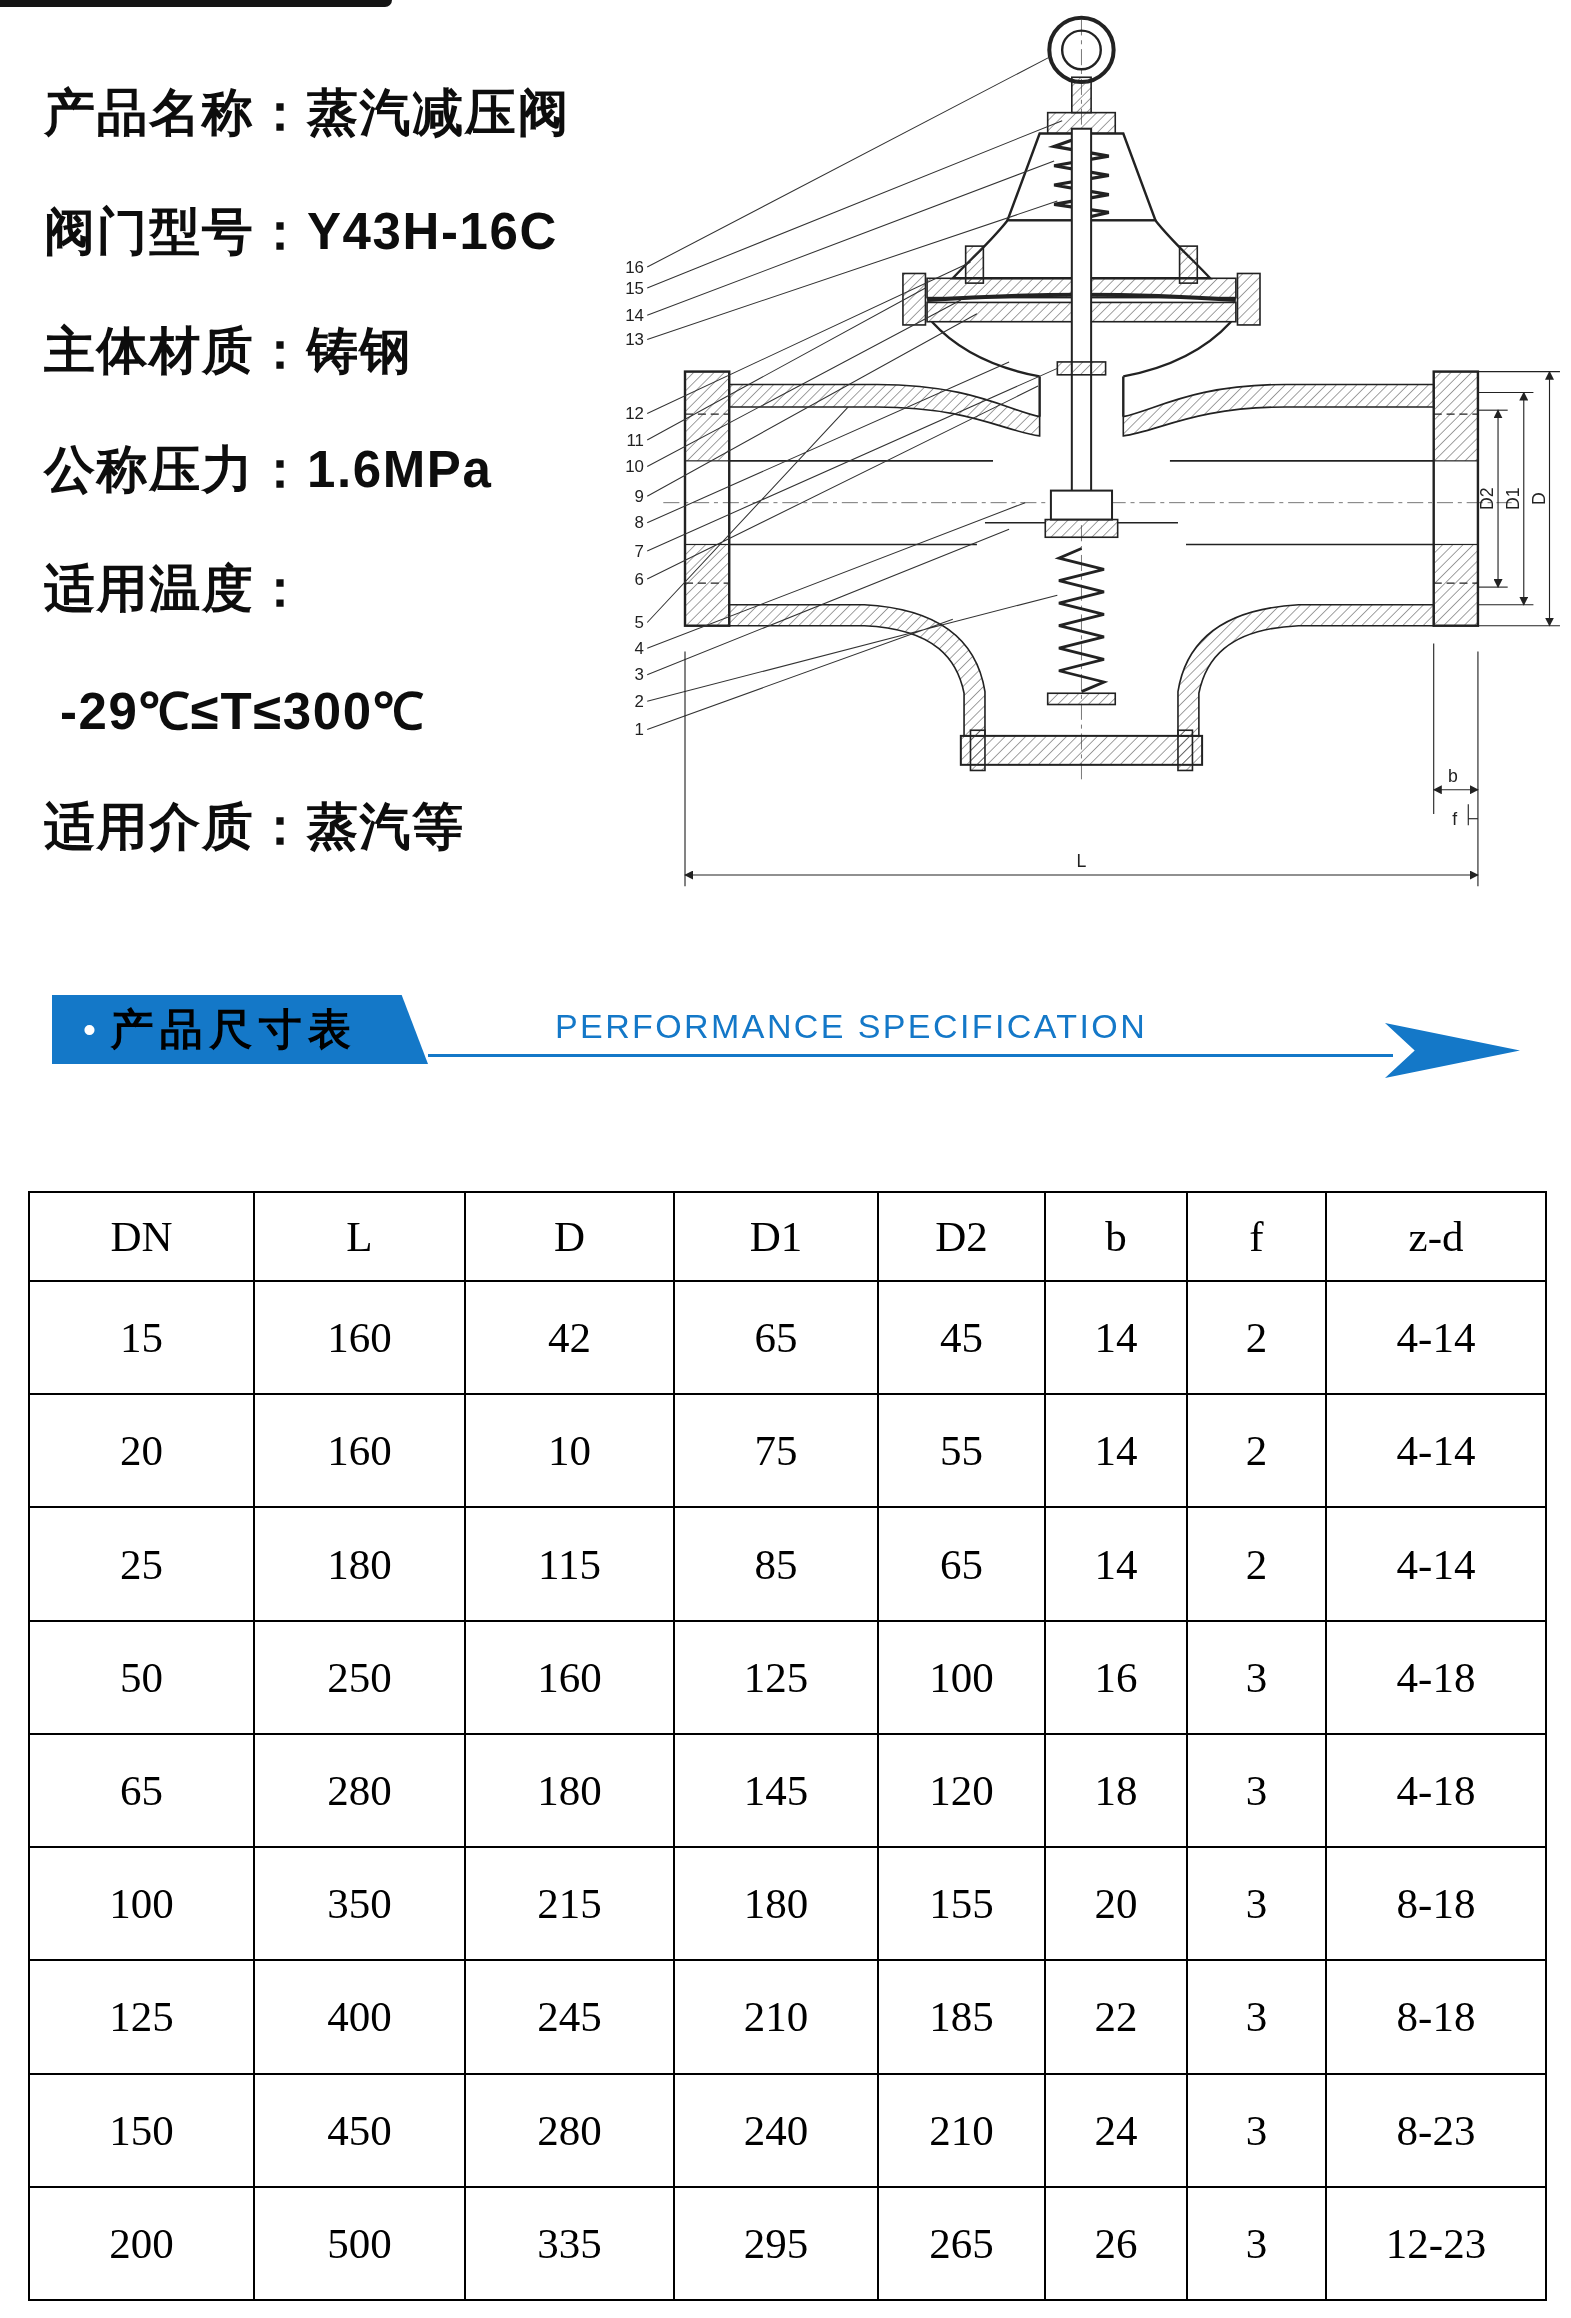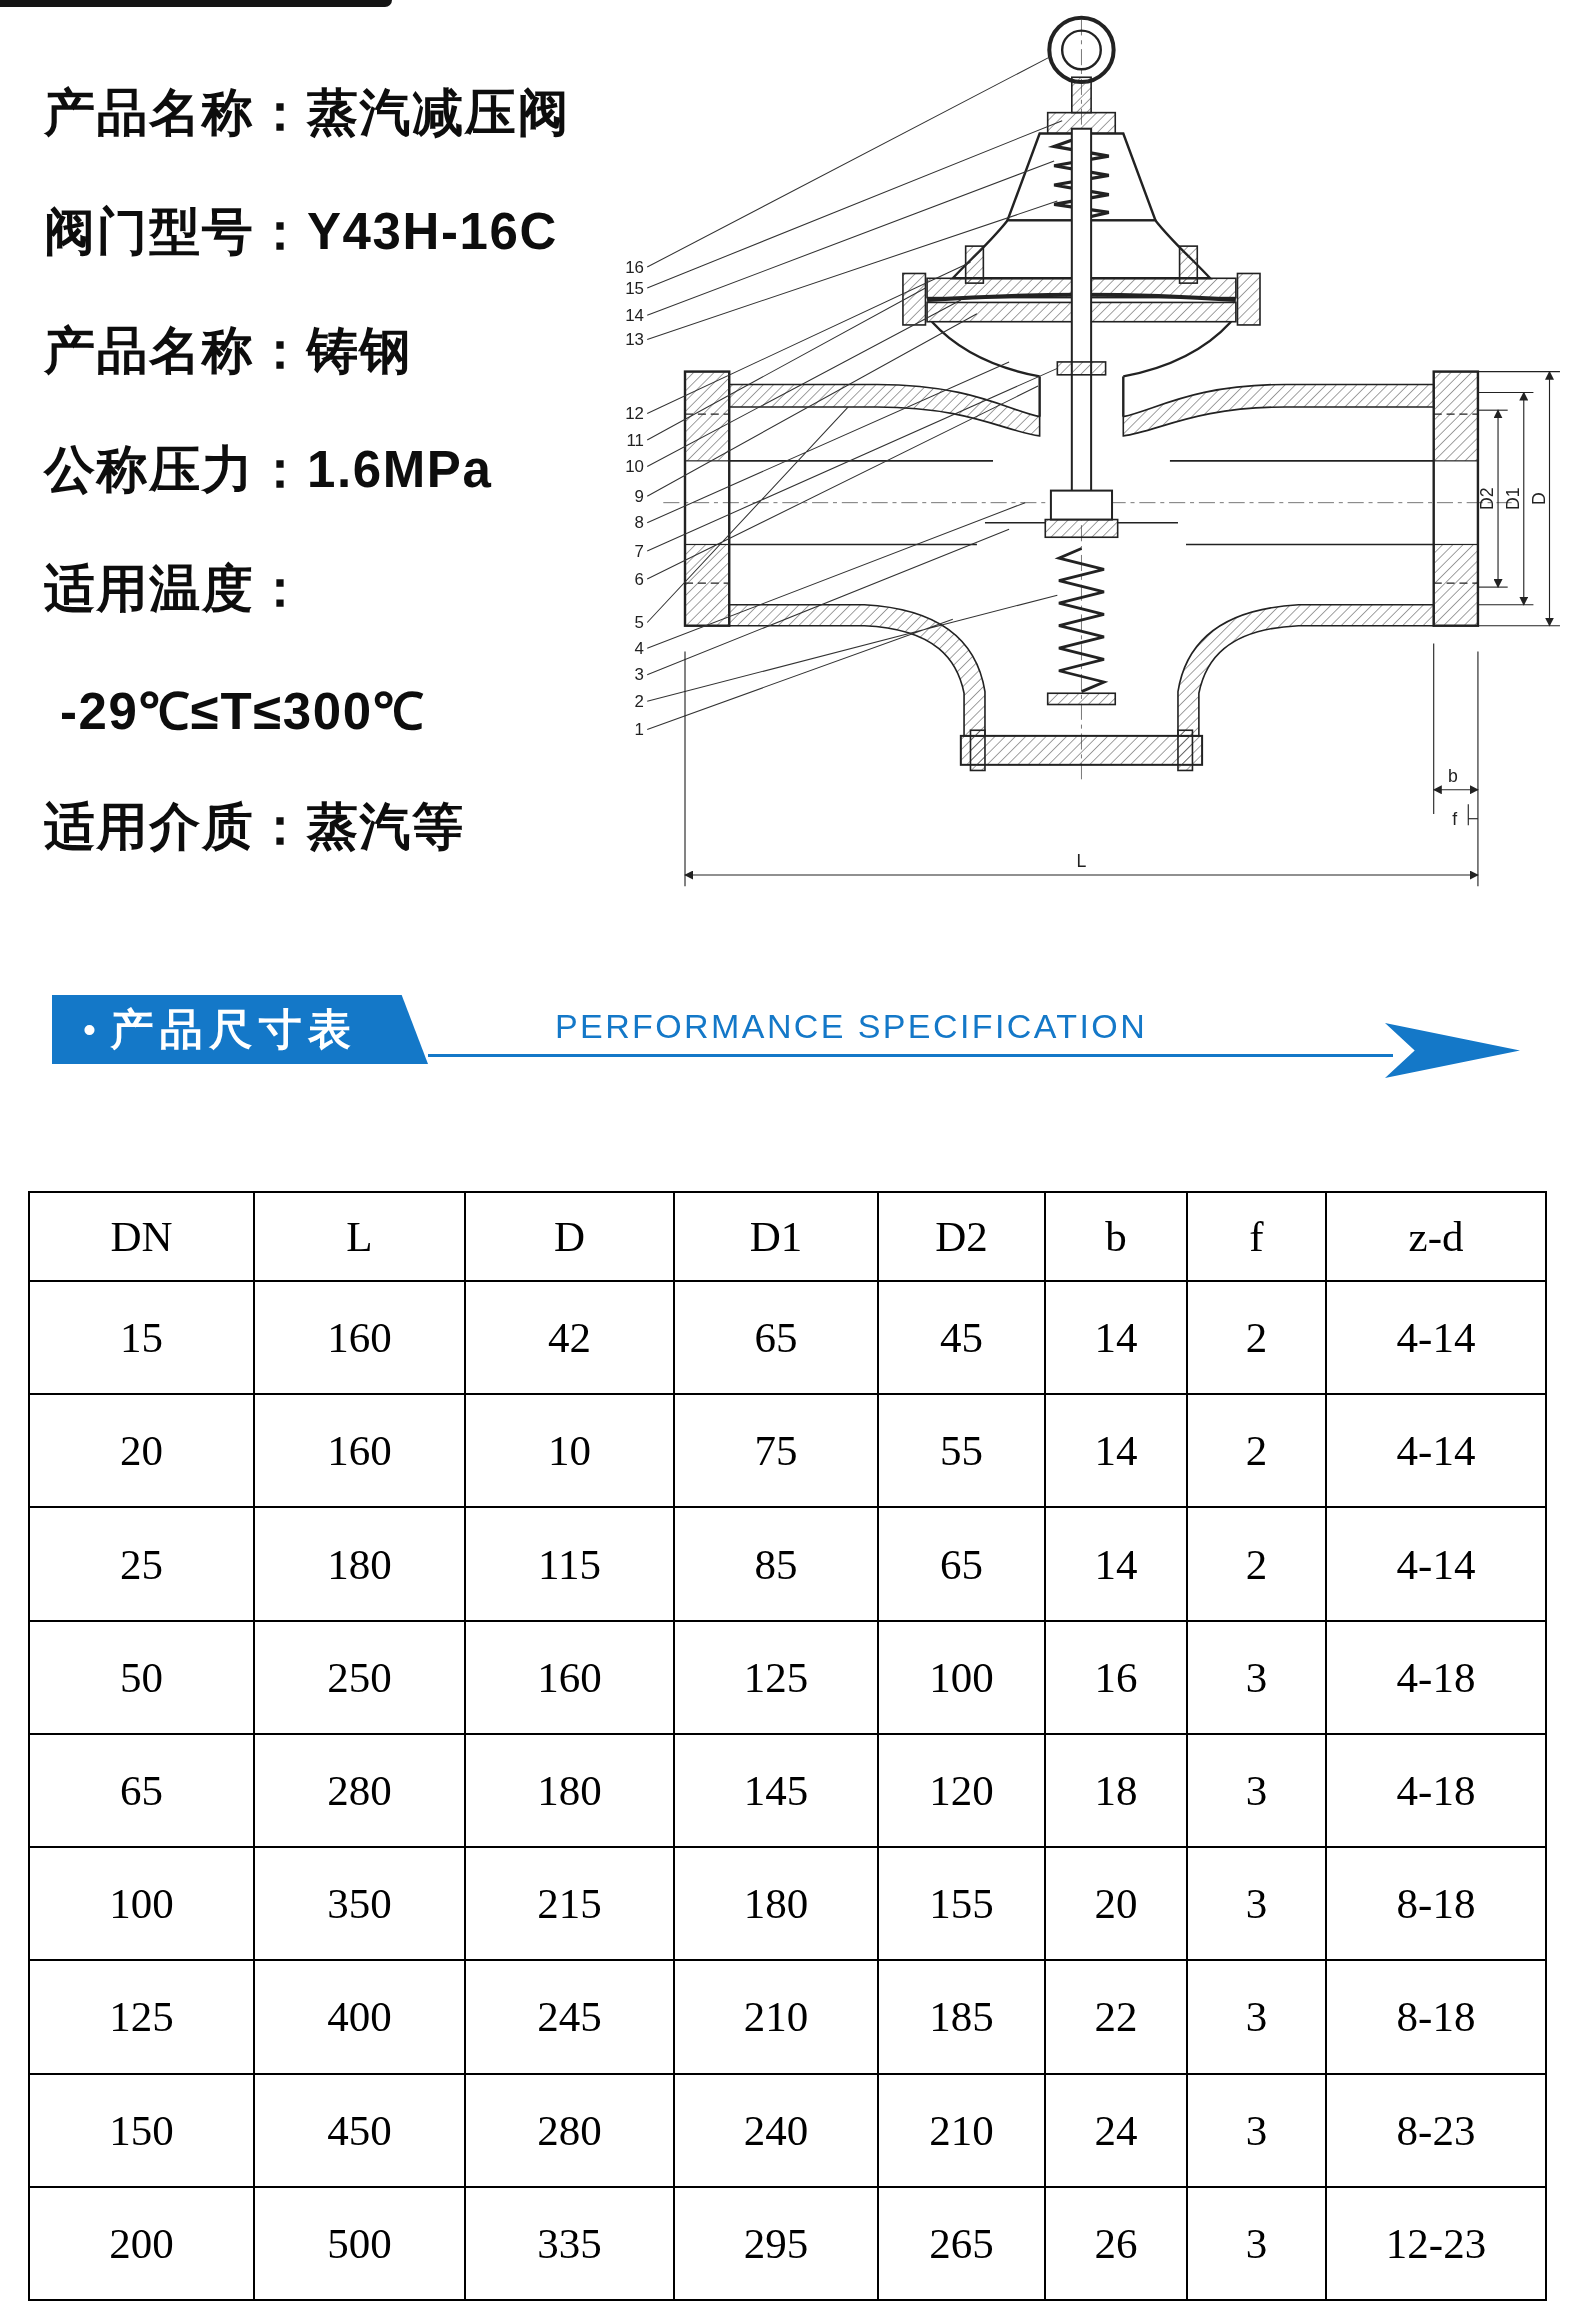--- a/index.html
+++ b/index.html
@@ -18,21 +18,21 @@
   .drawing-wrap{position:absolute;left:607px;top:8px;width:961px;height:925px;}
   .drawing-wrap svg{display:block;}
 
   
   .banner-box{
     position:absolute;left:52px;top:995px;width:376px;height:69px;background:#1478c8;
     clip-path:polygon(0 0,93% 0,100% 100%,0 100%);
     display:flex;align-items:center;padding-left:31px;box-sizing:border-box;
   }
   .banner-bullet{color:#fff;font-size:37px;margin-right:14.5px;line-height:1;}
-  .banner-title{color:#ffffff;font-size:43px;font-weight:700;letter-spacing:6.4px;}
+  .banner-title{color:#000000;font-size:43px;font-weight:700;letter-spacing:6.4px;}
   .banner-subtitle{
     position:absolute;left:555px;top:1007px;color:#1478c8;font-size:34px;font-weight:500;
     letter-spacing:2.4px;white-space:nowrap;
   }
   .banner-line{position:absolute;left:428px;top:1054px;width:965px;height:3.2px;background:#1478c8;}
   .banner-arrow{
     position:absolute;left:1385px;top:1023px;width:135px;height:55px;background:#1478c8;
     clip-path:polygon(0 0,100% 50%,0 100%,22% 50%);
   }
 
@@ -49,21 +49,21 @@
   .spec-table thead th{height:87px;}
 </style>
 </head>
 <body>
 
 <div class="top-bar"></div>
 
 <div>
   <div class="info-line" style="top:63px">产品名称：蒸汽减压阀</div>
   <div class="info-line" style="top:182px">阀门型号：Y43H-16C</div>
-  <div class="info-line" style="top:301px">产品名称：铸钢</div>
+  <div class="info-line" style="top:301px">主体材质：铸钢</div>
   <div class="info-line" style="top:420px">公称压力：1.6MPa</div>
   <div class="info-line" style="top:539px">适用温度：</div>
   <div class="info-line indent" style="top:658px">-29℃≤T≤300℃</div>
   <div class="info-line" style="top:777px">适用介质：蒸汽等</div>
 </div>
 
 <div class="drawing-wrap">
 <svg viewBox="0 0 1195 1150" width="961" height="925">
   <defs>
     <pattern id="hatch" width="9" height="9" patternUnits="userSpaceOnUse" patternTransform="rotate(45)">

